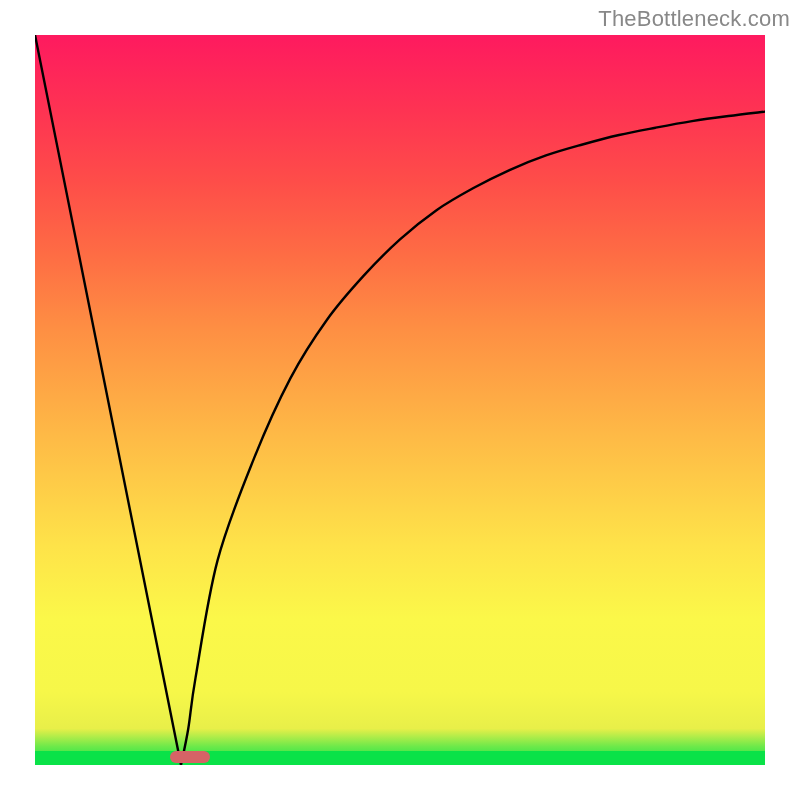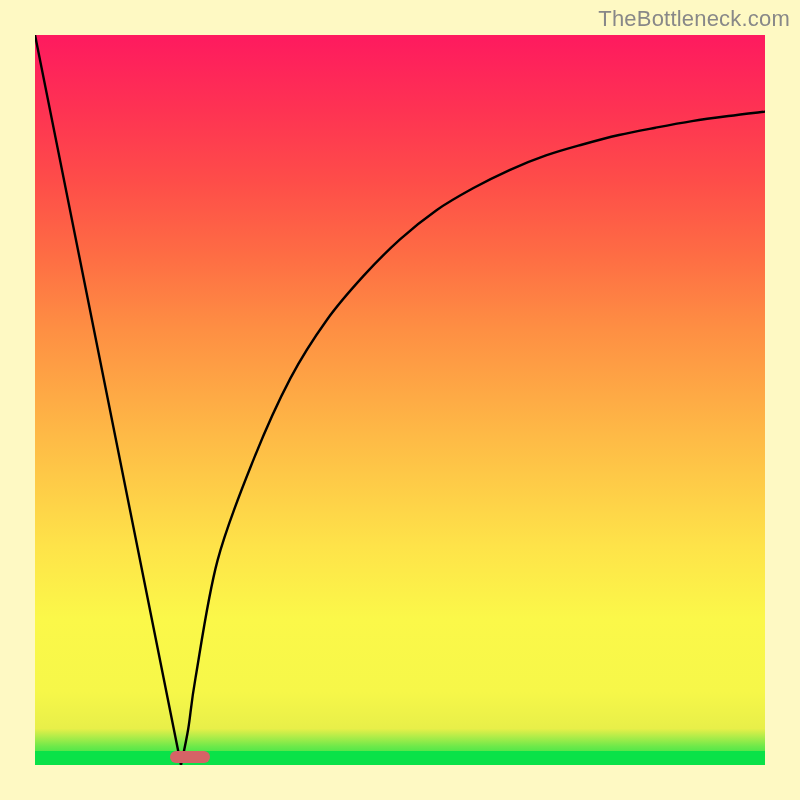--- a/index.html
+++ b/index.html
@@ -9,21 +9,21 @@
     height: 800px;
     background: #000;
     overflow: hidden;
   }
   .outer {
     position: absolute;
     left: 0;
     top: 0;
     width: 800px;
     height: 800px;
-    background: #fef9c3;
+    background: #ffffff;
   }
   .plot {
     position: absolute;
     left: 35px;
     top: 35px;
     width: 730px;
     height: 730px;
     overflow: hidden;
     background: linear-gradient(to top,
       #0ae248 0%,

